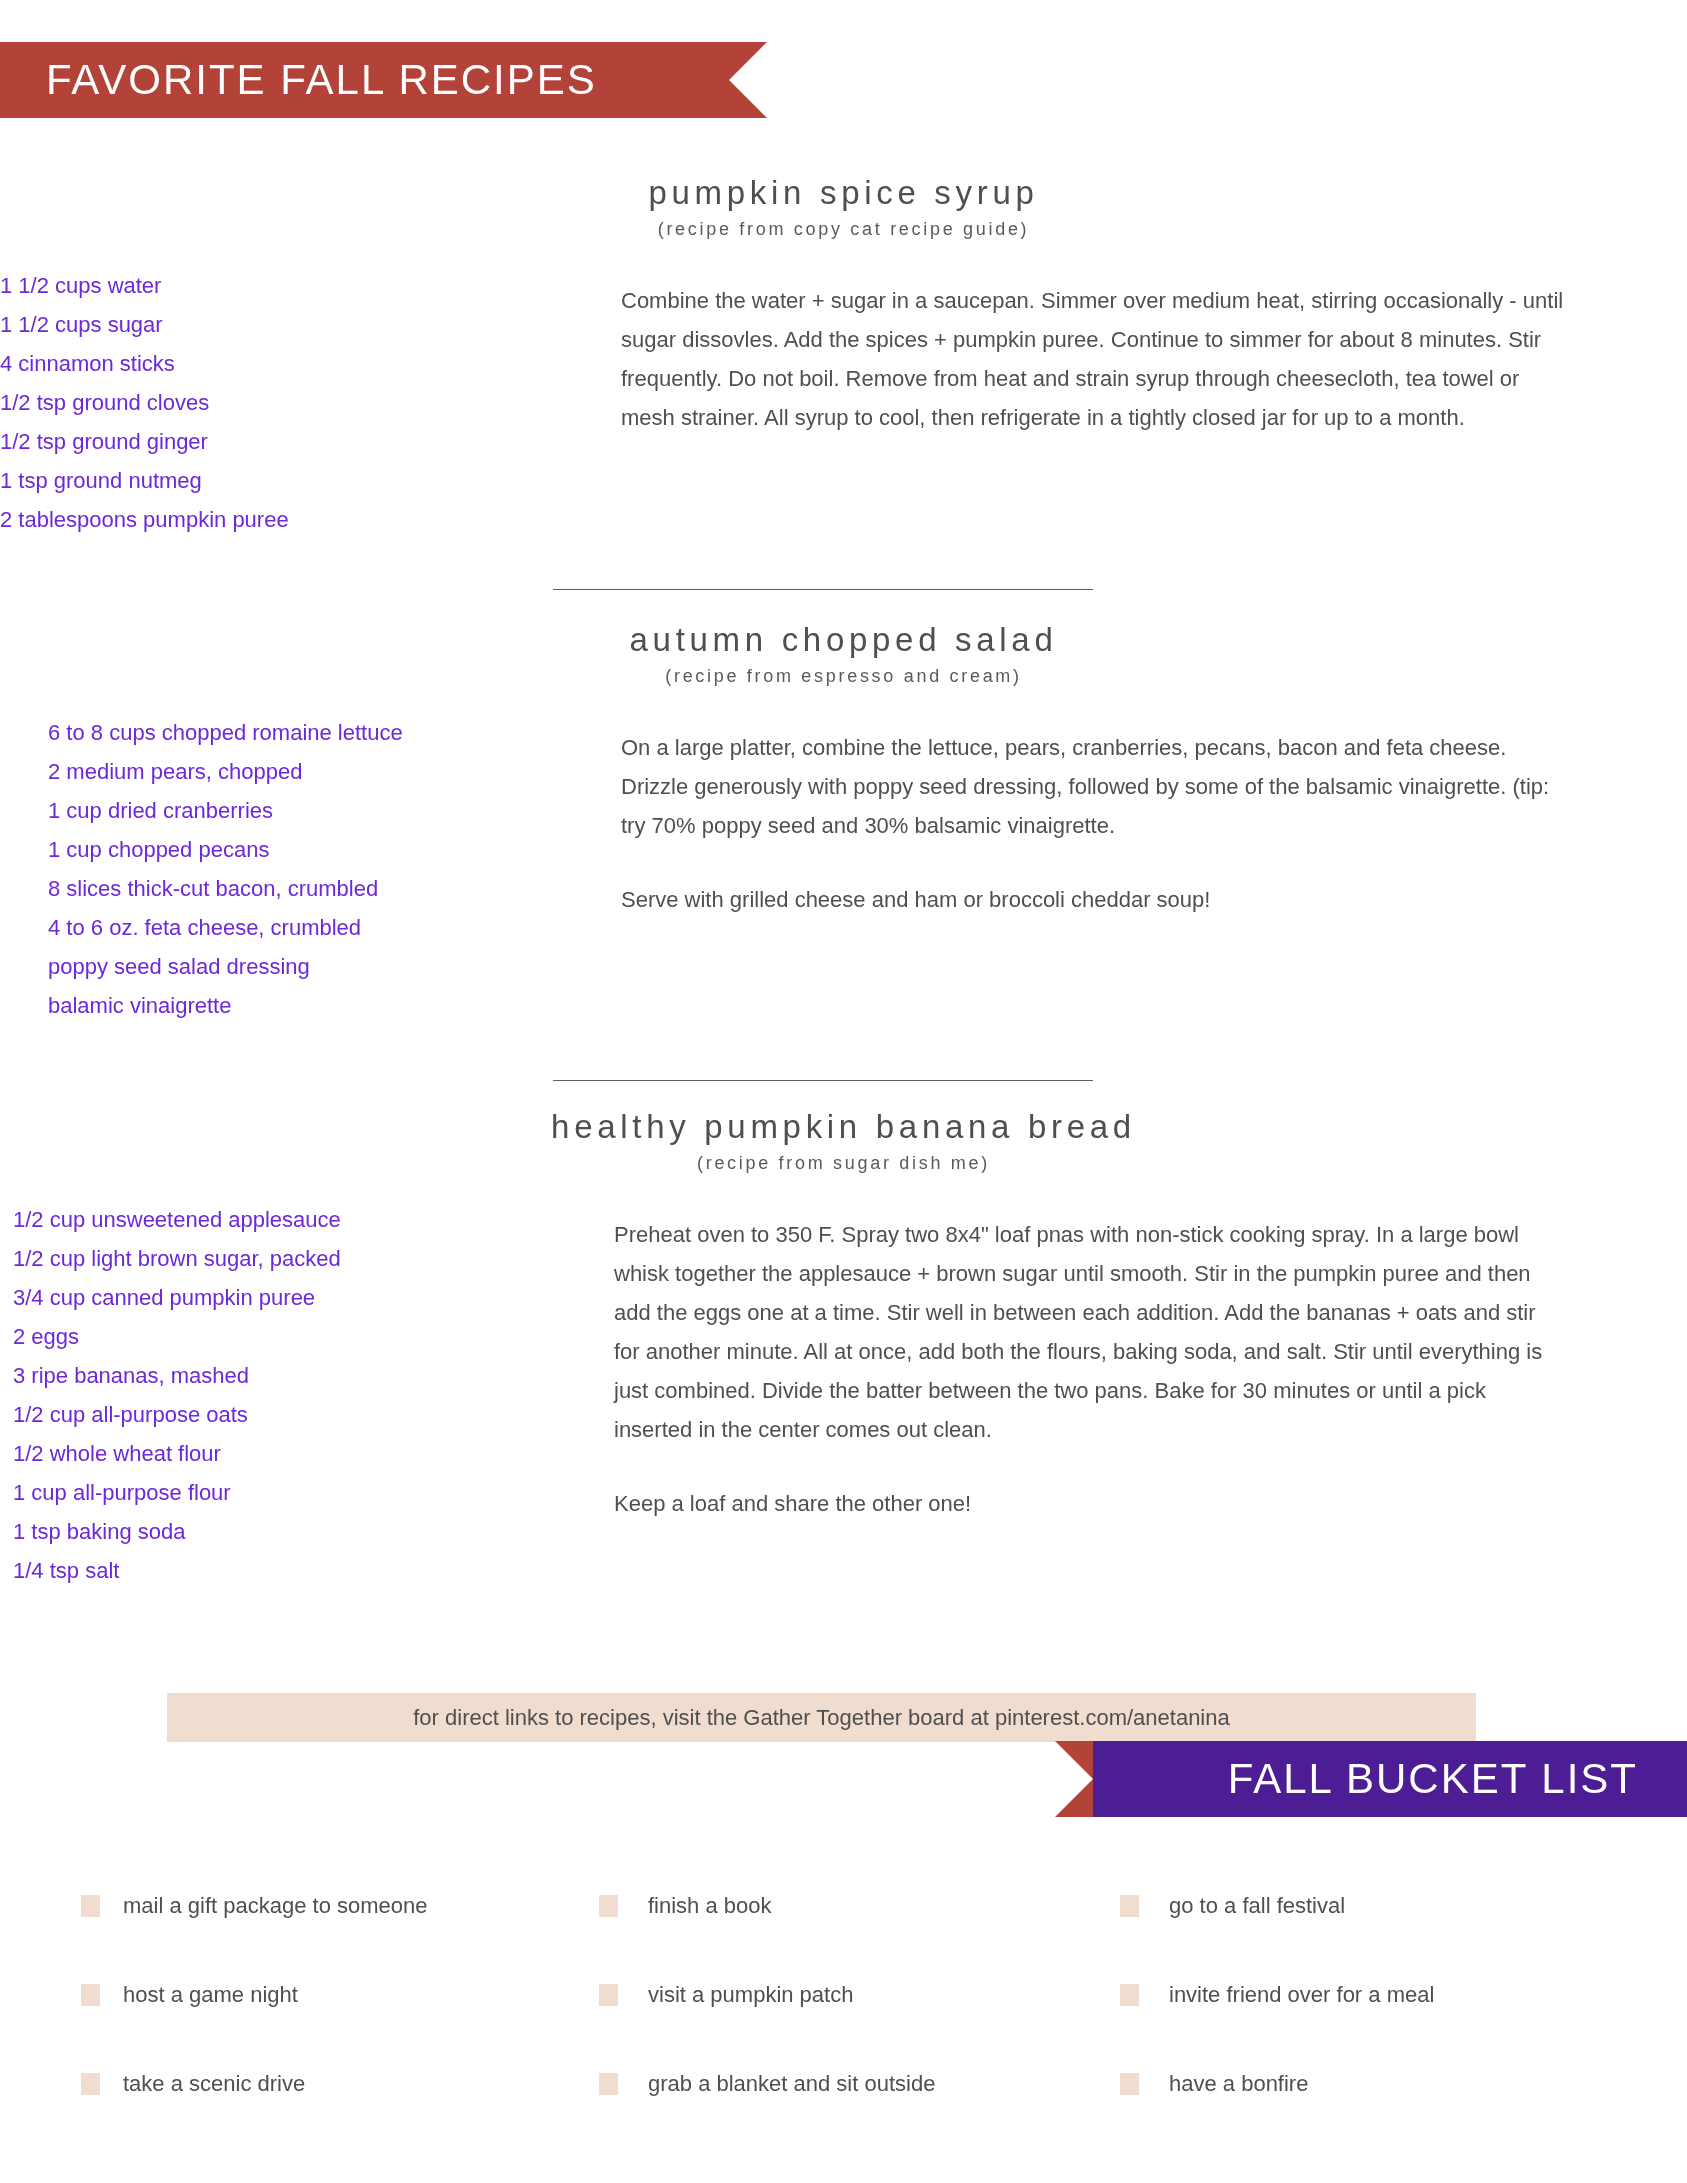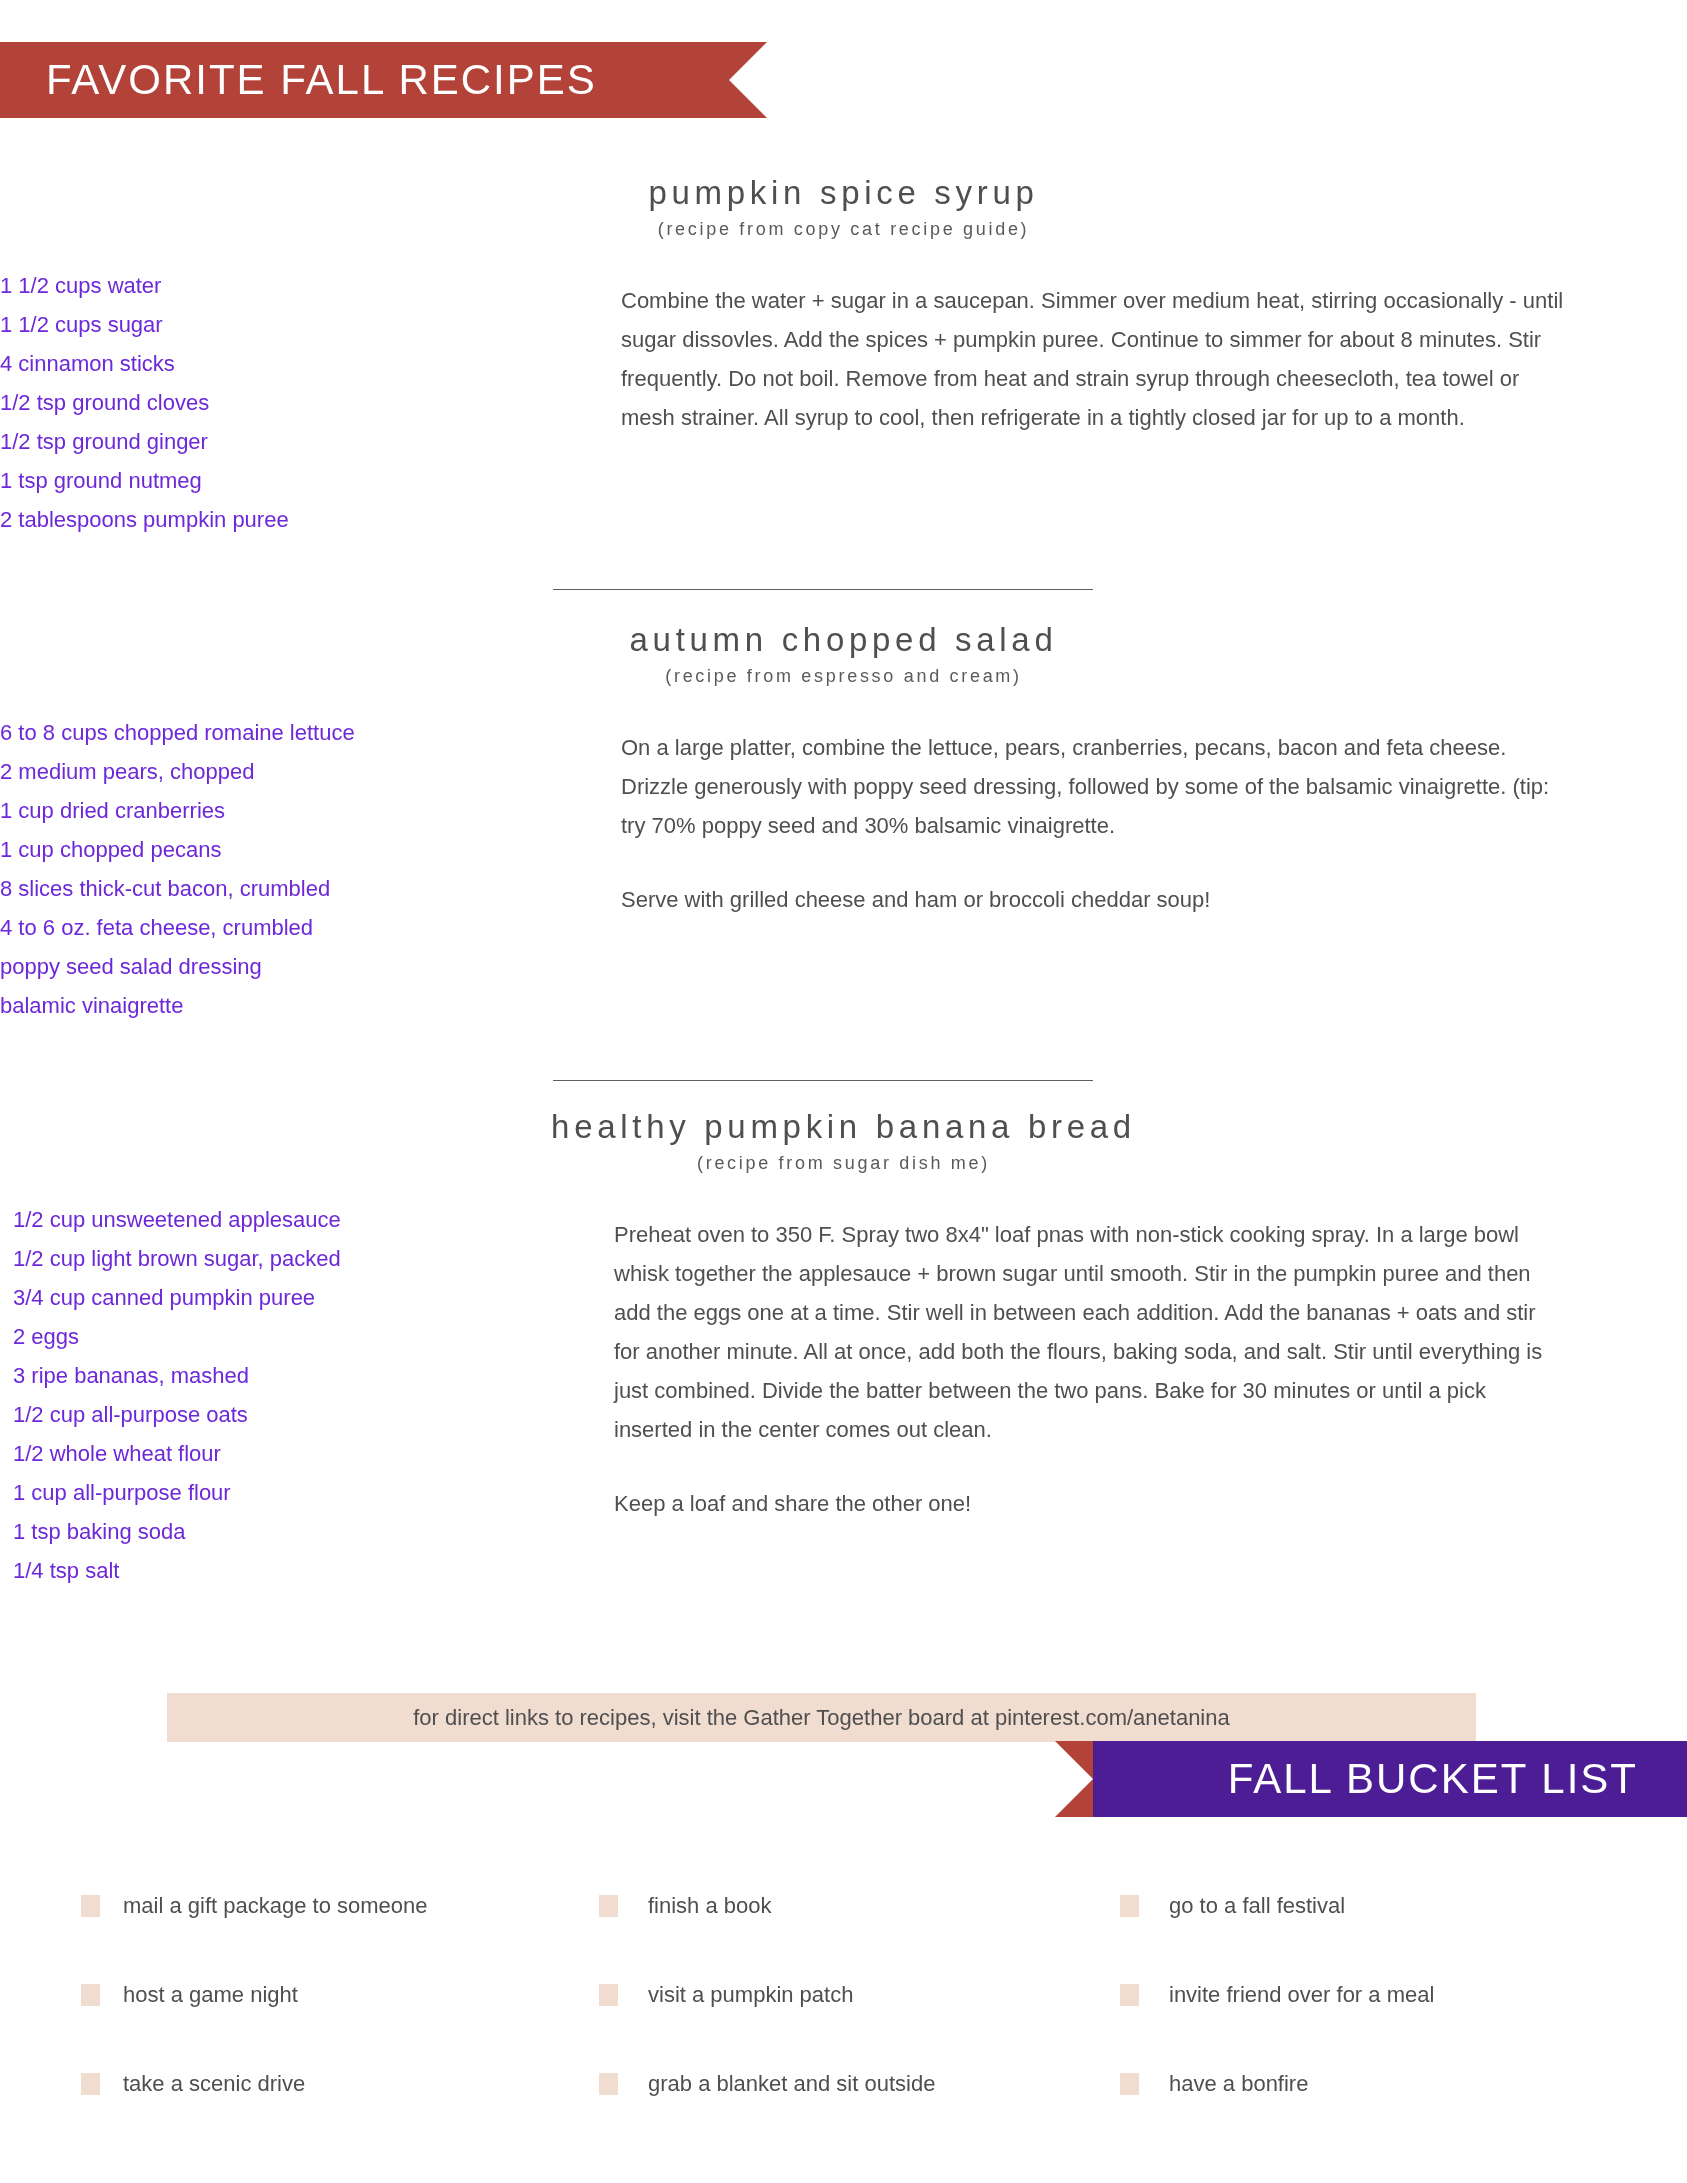--- a/index.html
+++ b/index.html
@@ -242,21 +242,21 @@
       </div>
     </div>
   </div>
 
   <div class="divider" style="top:589px;"></div>
 
   <div class="recipe" style="top:621px;">
     <div class="recipe-title">autumn chopped salad</div>
     <div class="recipe-source">(recipe from espresso and cream)</div>
     <div class="recipe-body">
-      <div class="ingredients" style="width:586px;">
+      <div class="ingredients" style="width:586px;padding-left:48px;">
         <div>6 to 8 cups chopped romaine lettuce</div>
         <div>2 medium pears, chopped</div>
         <div>1 cup dried cranberries</div>
         <div>1 cup chopped pecans</div>
         <div>8 slices thick-cut bacon, crumbled</div>
         <div>4 to 6 oz. feta cheese, crumbled</div>
         <div>poppy seed salad dressing</div>
         <div>balamic vinaigrette</div>
       </div>
       <div class="directions">

